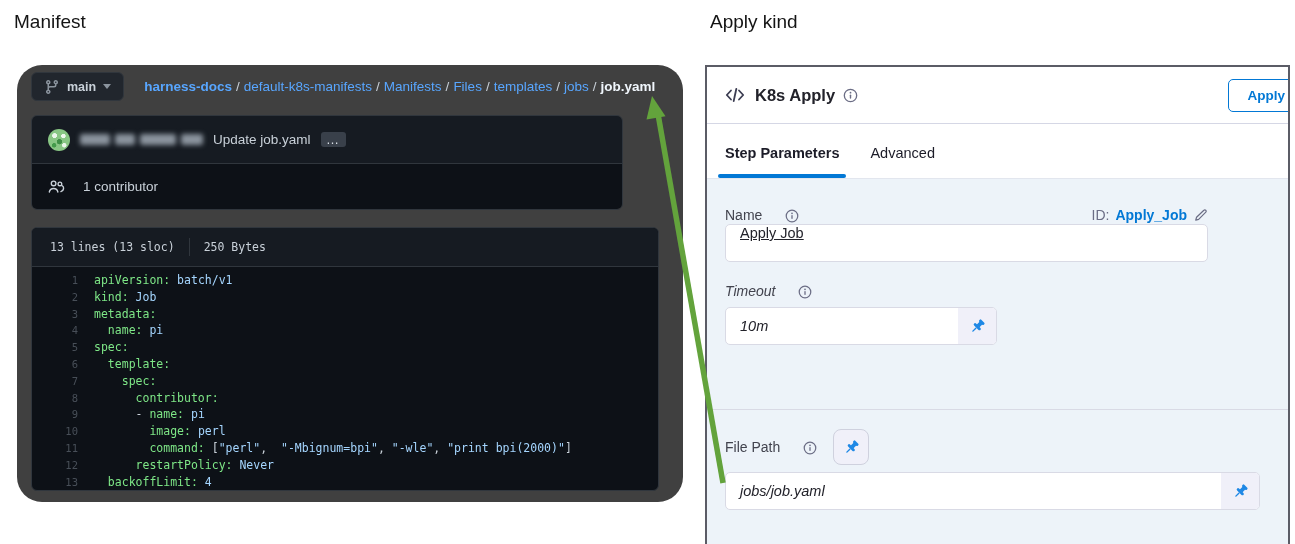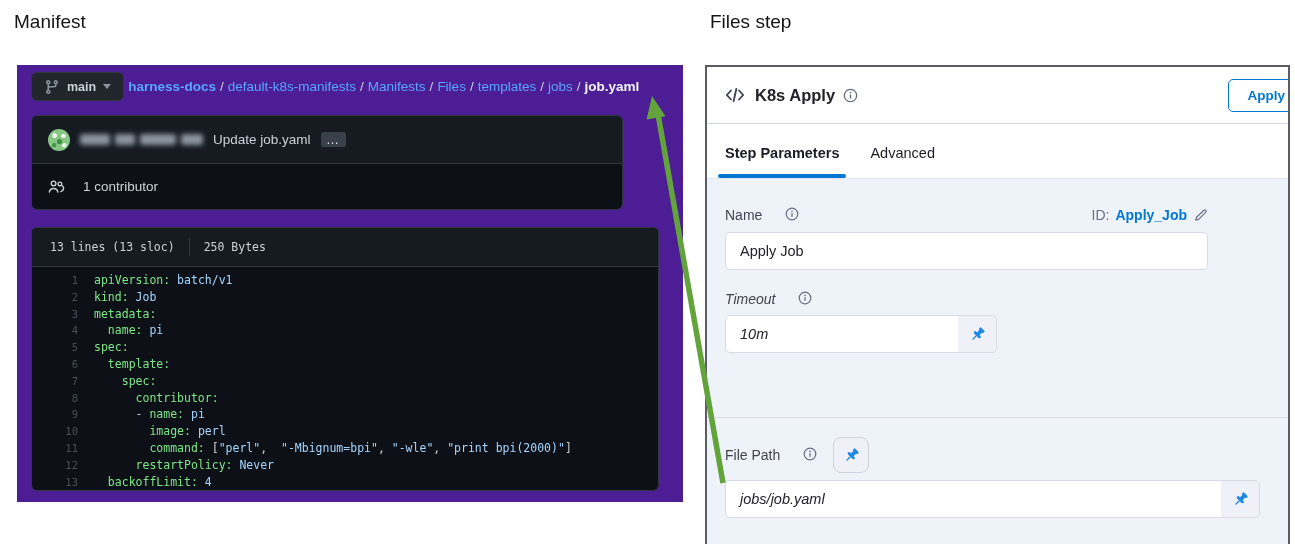--- a/index.html
+++ b/index.html
@@ -8,32 +8,32 @@
     position:relative; background:#ffffff;
     font-family:"Liberation Sans", sans-serif; overflow:hidden;
   }
   .page-title { position:absolute; font-size:19px; color:#141414; font-weight:400; }
   #manifest-title { left:14px; top:11px; }
   #apply-title   { left:710px; top:11px; }
 
   
   .gh-panel {
     position:absolute; left:17px; top:65px; width:666px; height:437px;
-    background:#4c1d95; color:#c9d1d9; font-size:13.5px;
+    background:#404040; color:#c9d1d9; font-size:13.5px;border-radius:25px;
   }
   .gh-toolbar { display:flex; align-items:center; padding:7px 14px 0 14px; }
   .branch-btn {
     display:inline-flex; align-items:center; gap:7px; cursor:pointer;
     background:#21262d; border:1px solid #30363d; color:#c9d1d9;
     border-radius:6px; padding:5px 12px; font-size:12.5px; font-weight:700;
     font-family:inherit; height:29px;
   }
   .caret-down { width:0; height:0; border-left:4px solid transparent;
     border-right:4px solid transparent; border-top:5px solid #8b949e; }
-  .breadcrumb { margin-left:4px; white-space:nowrap; font-size:13.5px; }
+  .breadcrumb { margin-left:20px; white-space:nowrap; font-size:13.5px; }
   .breadcrumb .bc-link { color:#58a6ff; text-decoration:none; cursor:pointer; }
   .breadcrumb .bc-repo { font-weight:700; }
   .breadcrumb .bc-sep { color:#c9d1d9; margin:0 4px; }
   .breadcrumb .bc-file { color:#f0f6fc; font-weight:700; }
 
   .commit-box {
     position:absolute; left:14px; top:50px; width:592px;
     border:1px solid #30363d; border-radius:6px; overflow:hidden;
   }
   .commit-row { height:47px; background:#161b22; display:flex; align-items:center;
@@ -86,27 +86,27 @@
     font-size:13.5px; font-weight:700; font-family:inherit; cursor:pointer; }
   .tabs { height:54px; display:flex; align-items:flex-end; padding:0 18px; gap:31px;
     background:#ffffff;text-align:right; }
   .tab { font-size:14.5px; color:#1c1c28; padding-bottom:17px; position:relative; cursor:pointer; }
   .tab.active { font-weight:700; }
   .tab.active::after { content:""; position:absolute; left:-7px; right:-7px; bottom:0;
     height:4px; background:#0278d5; border-radius:2px; }
 
   .form { position:absolute; top:111px; left:0; right:0; bottom:0;
     background:#edf3f9; border-top:1px solid #e2e6ee; padding:28px 18px 0 18px; }
-  .label { font-size:14px; color:#42434e; display:inline-flex; align-items:flex-start; gap:23px; }
+  .label { font-size:14px; color:#42434e; display:inline-flex; align-items:flex-end; gap:23px; }
   .label-row { display:flex; justify-content:space-between; align-items:center; width:483px; }
   .id-wrap { font-size:14px; color:#6b6d85; display:flex; gap:6px; align-items:center; }
   .id-link { color:#0278d5; font-weight:600; text-decoration:none; cursor:pointer; }
-  .text-input { margin-top:9px; width:483px; height:38px; background:#ffffff;
-    border:1px solid #d9dae5; border-radius:5px; display:flex; align-items:center;
-    padding:0 14px; font-size:14.5px; color:#22222a; cursor:text; }
+  .text-input { margin-top:1px; width:483px; height:38px; background:#ffffff;
+    border:1px solid #d9dae5; border-radius:5px; display:flex; 
+    padding:0 14px; font-size:14.5px; color:#22222a; cursor:text;text-decoration:underline; }
   .mt-timeout { margin-top:21px; display:inline-flex;font-style:italic; }
   .input-group { margin-top:7px; height:38px; background:#ffffff;
     border:1px solid #d9dae5; border-radius:5px; display:flex; align-items:stretch;
     overflow:hidden;font-style:italic; }
   .input-group .val { flex:1; display:flex; align-items:center; padding:0 14px;
     font-size:14.5px; color:#22222a; cursor:text; }
   .pin-cell { width:38px; background:#f0f0f9; display:flex; align-items:center;
     justify-content:center; cursor:pointer; }
   .timeout-group { width:272px; }
   .fp-group { width:535px; }
@@ -116,21 +116,21 @@
     border-radius:8px; display:flex; align-items:center; justify-content:center; cursor:pointer; }
 
   .arrow-overlay { position:absolute; left:0; top:0; width:1295px; height:544px;
     z-index:50; pointer-events:none; }
   .icon { flex:none; display:inline-flex; }
 </style>
 </head>
 <body>
 
 <h2 class="page-title" id="manifest-title">Manifest</h2>
-<h2 class="page-title" id="apply-title">Files step</h2>
+<h2 class="page-title" id="apply-title">Apply kind</h2>
 
 <section class="gh-panel">
   <div class="gh-toolbar">
     <button class="branch-btn">
       <span class="icon">
         <svg width="16" height="16" viewBox="0 0 16 16" fill="#8b949e">
             <path d="M9.5 3.25a2.25 2.25 0 1 1 3 2.122V6A2.5 2.5 0 0 1 10 8.5H6a1 1 0 0 0-1 1v1.128a2.251 2.251 0 1 1-1.5 0V5.372a2.25 2.25 0 1 1 1.5 0v1.836A2.493 2.493 0 0 1 6 7h4a1 1 0 0 0 1-1v-.628A2.25 2.25 0 0 1 9.5 3.25Zm-6 0a.75.75 0 1 0 1.5 0 .75.75 0 0 0-1.5 0Zm8.25-.75a.75.75 0 1 0 0 1.5.75.75 0 0 0 0-1.5ZM4.25 12a.75.75 0 1 0 0 1.5.75.75 0 0 0 0-1.5Z"></path>
           </svg>
       </span>
       <span>main</span>

